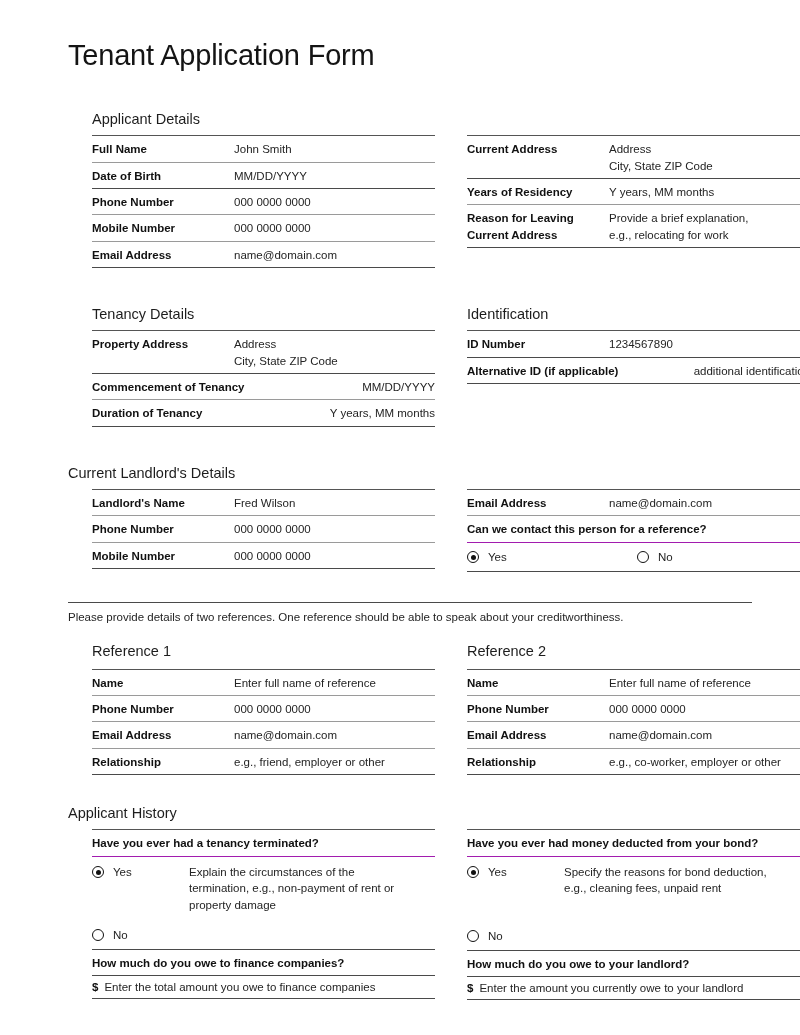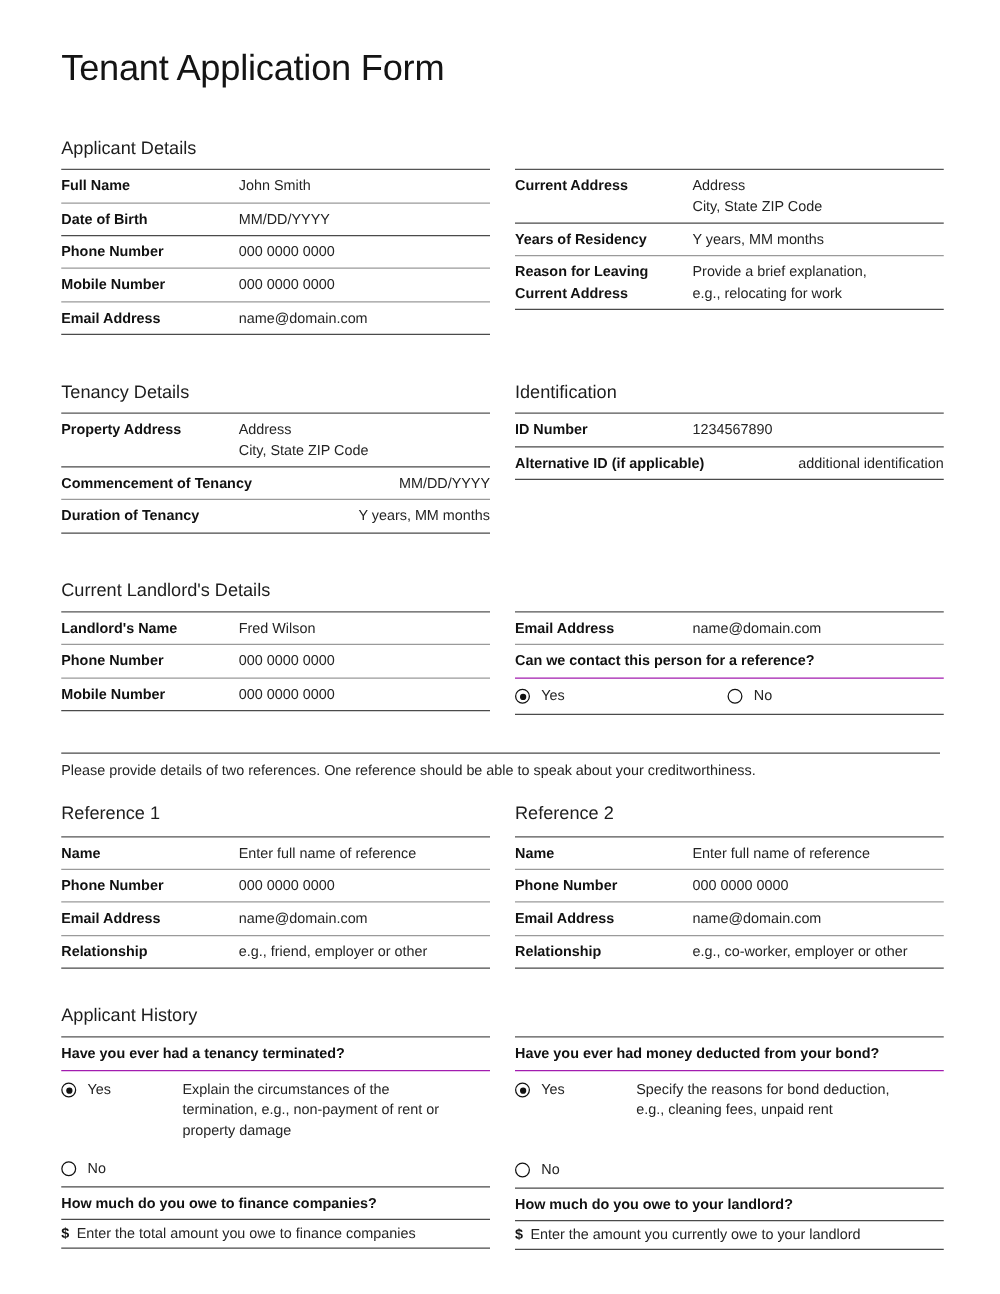--- a/index.html
+++ b/index.html
@@ -13,21 +13,21 @@
     height: 1035px;
     font-family: "Liberation Sans", sans-serif;
     color: #1a1a1a;
     -webkit-font-smoothing: antialiased;
   }
   .page {
     position: relative;
     width: 800px;
     height: 1035px;
     box-sizing: border-box;
-    padding: 30px 48px 0 49px;
+    padding: 30px 48px 0 68px;
     background: #ffffff;
   }
 
   
   .form-title {
     font-size: 29px;
     font-weight: 400;
     letter-spacing: -0.2px;
     color: #141414;
     margin: 8px 0 0 0;
@@ -46,21 +46,22 @@
     font-size: 14.5px;
     font-weight: 400;
     color: #1d1d1d;
     margin: 0 0 8px 0;
     line-height: 1.2;
   }
 
   
   .two-col {
     display: flex;
-    gap: 20px;
+    gap: 32px;
+    margin-left: 24px;
   }
   .col {
     width: 343px;
     flex: 0 0 343px;
   }
 
   
   .rows {
     border-top: 1px solid #9a9a9a;
   }

